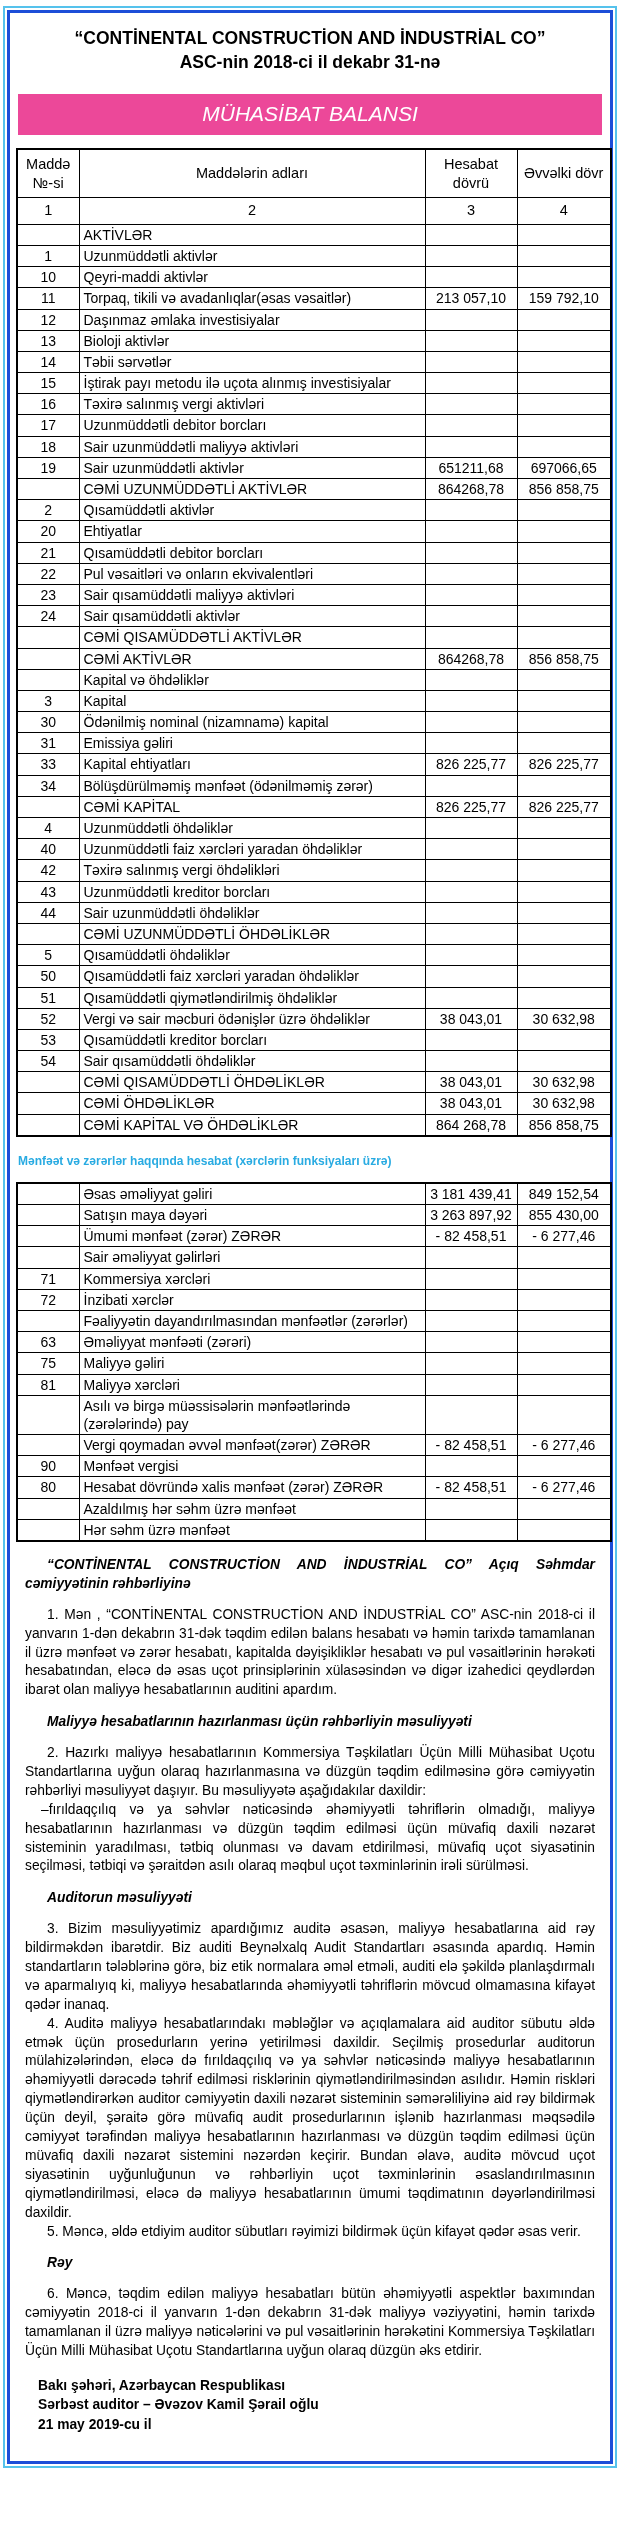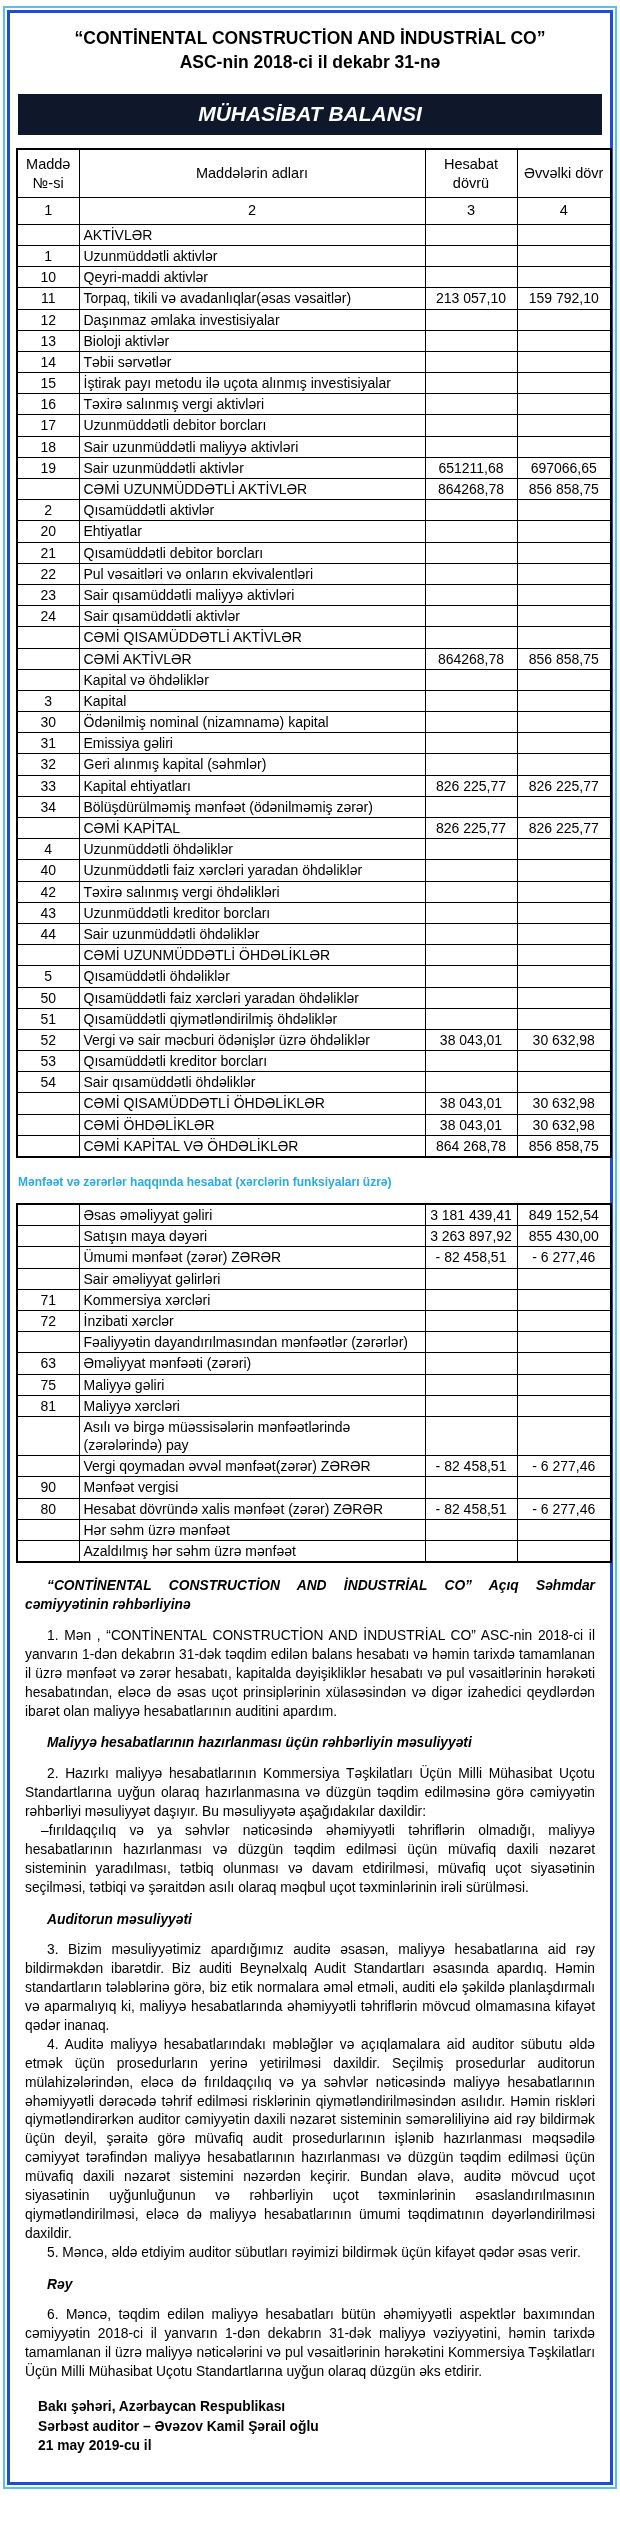--- a/index.html
+++ b/index.html
@@ -23,23 +23,23 @@
   }
   .doc-title {
     text-align: center;
     font-weight: bold;
     font-size: 17.5px;
     line-height: 1.35;
     margin-top: 4px;
   }
   .banner {
     margin: 20px 2px 13px 2px;
-    background: #0f172a;
+    background: #ec4899;
     color: #ffffff;
-    font-weight: bold;
+    font-weight: normal;
     font-style: italic;
     font-size: 21px;
     text-align: center;
     padding: 8px 0 9px 0;
   }
   table.fin {
     border-collapse: collapse;
     width: 594px;
     margin: 0 auto;
     table-layout: fixed;
@@ -285,26 +285,20 @@
             <td class="c-cur"></td>
             <td class="c-prev"></td>
           </tr>
           <tr>
             <td class="c-no">31</td>
             <td class="c-name">Emissiya gəliri</td>
             <td class="c-cur"></td>
             <td class="c-prev"></td>
           </tr>
           <tr>
-            <td class="c-no">32</td>
-            <td class="c-name">Geri alınmış kapital (səhmlər)</td>
-            <td class="c-cur"></td>
-            <td class="c-prev"></td>
-          </tr>
-          <tr>
             <td class="c-no">33</td>
             <td class="c-name">Kapital ehtiyatları</td>
             <td class="c-cur">826 225,77</td>
             <td class="c-prev">826 225,77</td>
           </tr>
           <tr>
             <td class="c-no">34</td>
             <td class="c-name">Bölüşdürülməmiş mənfəət (ödənilməmiş zərər)</td>
             <td class="c-cur"></td>
             <td class="c-prev"></td>
@@ -497,27 +491,27 @@
             <td class="c-prev"></td>
           </tr>
           <tr>
             <td class="c-no">80</td>
             <td class="c-name">Hesabat dövründə xalis mənfəət (zərər) ZƏRƏR</td>
             <td class="c-cur">- 82 458,51</td>
             <td class="c-prev">- 6 277,46</td>
           </tr>
           <tr>
             <td class="c-no"></td>
+            <td class="c-name">Azaldılmış hər səhm üzrə mənfəət</td>
+            <td class="c-cur"></td>
+            <td class="c-prev"></td>
+          </tr>
+          <tr>
+            <td class="c-no"></td>
             <td class="c-name">Hər səhm üzrə mənfəət</td>
-            <td class="c-cur"></td>
-            <td class="c-prev"></td>
-          </tr>
-          <tr>
-            <td class="c-no"></td>
-            <td class="c-name">Azaldılmış hər səhm üzrə mənfəət</td>
             <td class="c-cur"></td>
             <td class="c-prev"></td>
           </tr>
         </tbody>
     </table>
 
     <div class="report">
         <p class="addressee">“CONTİNENTAL CONSTRUCTİON AND İNDUSTRİAL CO” Açıq Səhmdar cəmiyyətinin rəhbərliyinə</p>
         <p class="para">1. Mən , “CONTİNENTAL CONSTRUCTİON AND İNDUSTRİAL CO” ASC-nin 2018-ci il yanvarın 1-dən dekabrın 31-dək təqdim edilən balans hesabatı və həmin tarixdə tamamlanan il üzrə mənfəət və zərər hesabatı, kapitalda dəyişikliklər hesabatı və pul vəsaitlərinin hərəkəti hesabatından, eləcə də əsas uçot prinsiplərinin xülasəsindən və digər izahedici qeydlərdən ibarət olan maliyyə hesabatlarının auditini apardım.</p>
         <p class="heading">Maliyyə hesabatlarının hazırlanması üçün rəhbərliyin məsuliyyəti</p>

